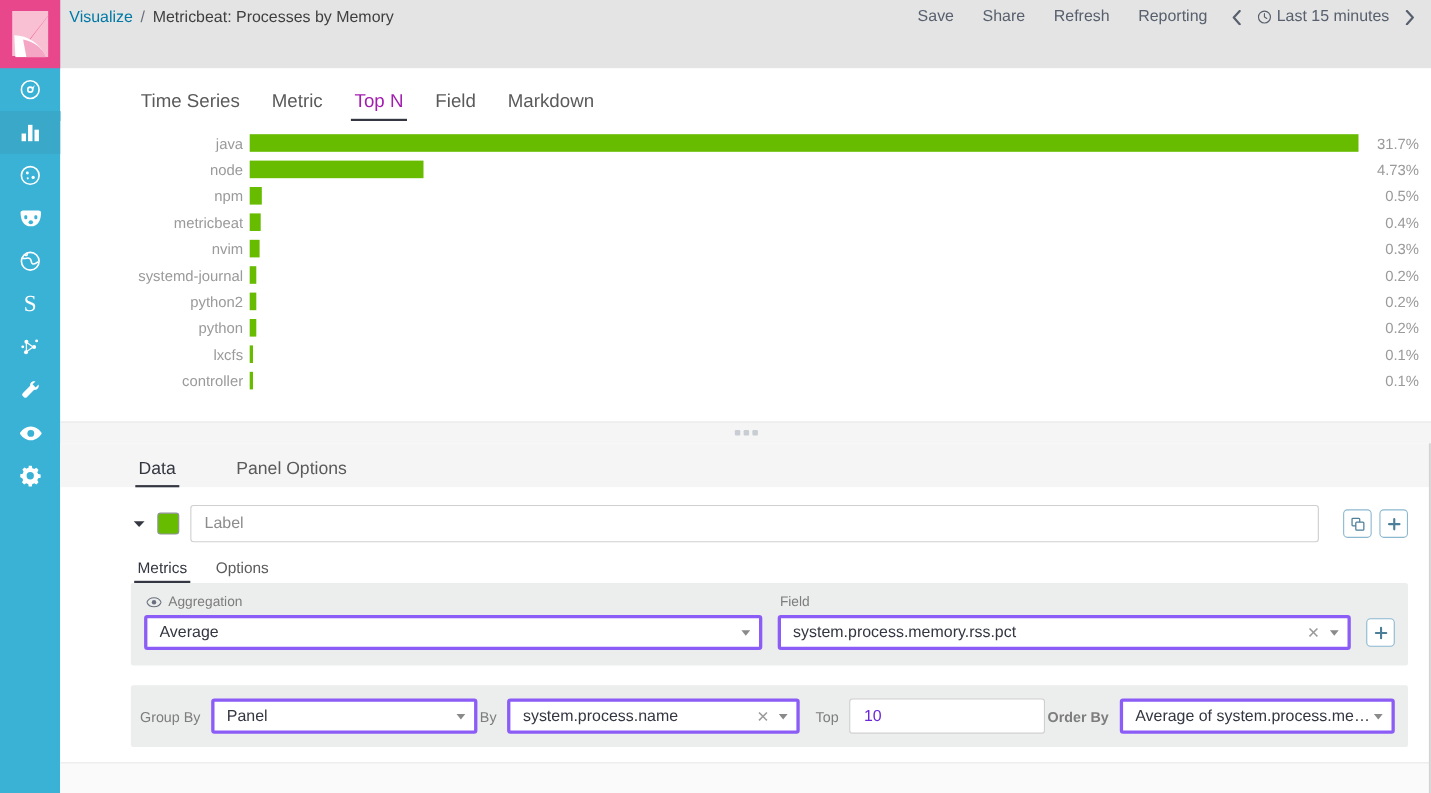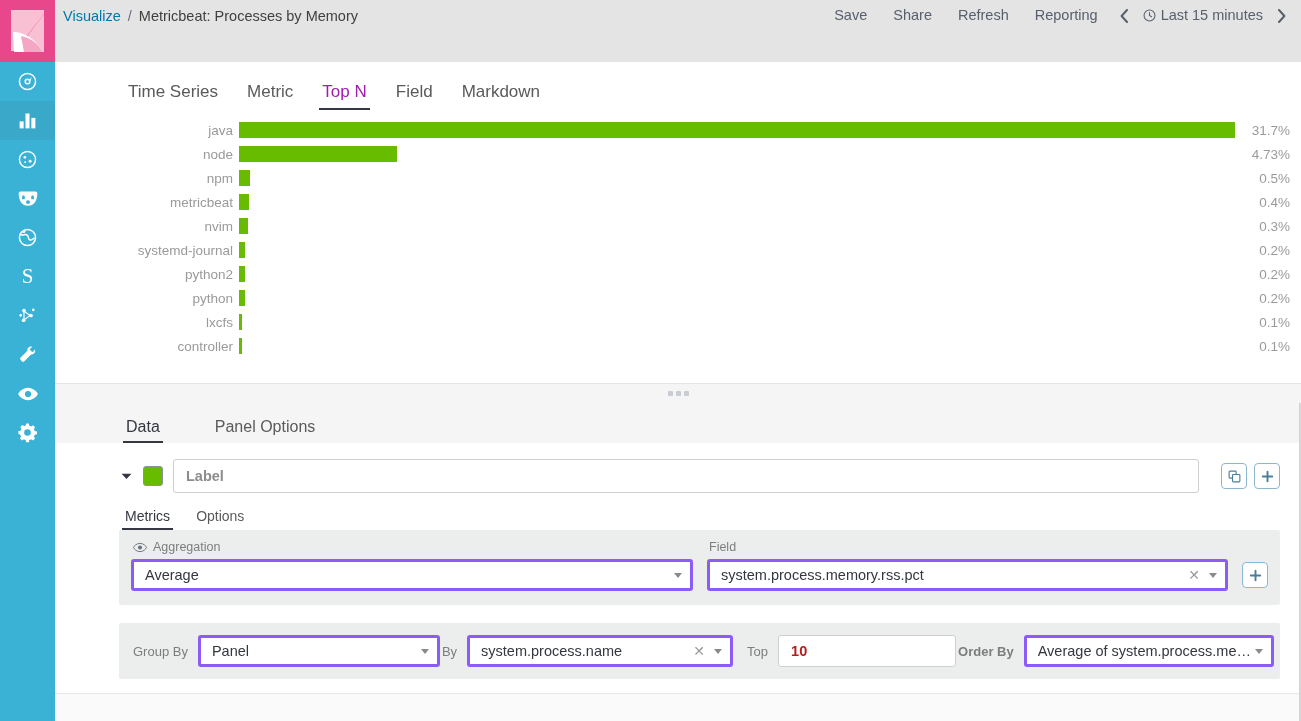--- a/index.html
+++ b/index.html
@@ -116,21 +116,21 @@
     flex: 0 0 273px;
     background: #ffffff;
     position: relative;
     padding: 8px 0 0 0;
     overflow: hidden;
   }
   .chart-rows { display: flex; flex-direction: column; }
   .chart-row {
     height: 24px;
     display: flex; align-items: center;
-    padding-left: 12px;
+    padding-left: 0px;
   }
   .bar-label {
     width: 172px; flex: 0 0 172px;
     text-align: right;
     padding-right: 6px;
     font-size: 13.5px;
     color: #9a9a9a;
     white-space: nowrap; overflow: hidden;
   }
   .bar-track {
@@ -202,23 +202,23 @@
   }
   .color-swatch {
     width: 20px; height: 20px; border-radius: 3px;
     background: #68bc00; border: 1px solid #8e9296;
     cursor: pointer; flex: 0 0 20px;
   }
   .label-input {
     flex: 1 1 auto; height: 34px;
     border: 1px solid #cfcfcf; border-radius: 3px;
     background: #fff; padding: 0 12px;
-    font-size: 14.5px; color: #b91c1c;
+    font-size: 14.5px; color: #6d28d9;
     font-family: "Liberation Sans", sans-serif;
-    outline: none; min-width: 0; font-weight: bold;
+    outline: none; min-width: 0;
   }
   .label-input::placeholder { color: #8c8c8c; }
   .icon-btn {
     width: 26px; height: 26px; flex: 0 0 26px;
     border: 1px solid #8bb8cf; border-radius: 4px;
     background: #fff; cursor: pointer;
     display: flex; align-items: center; justify-content: center;
     color: #4b7f99;
   }
   .hdr-btns { display: flex; gap: 7px; margin-left: 12px; }
@@ -273,20 +273,21 @@
     flex: 0 0 26px; display: flex; align-items: flex-end;
     padding-bottom: 3px;
   }
 
   .groupby-row {
     background: #eceded;
     margin-top: 18px;
     padding: 12px 12px;
     display: flex; align-items: center; gap: 0px;
     border-radius: 2px;
+    justify-content: flex-end;
   }
   .gb-label {
     font-size: 13px; color: #7d7d7d; white-space: nowrap;
     padding: 0 10px 0 2px;
   }
   .gb-ctl { min-width: 0; }
 
   .footer-strip {
     height: 28px; flex: 0 0 28px;
     background: #fafafa;

